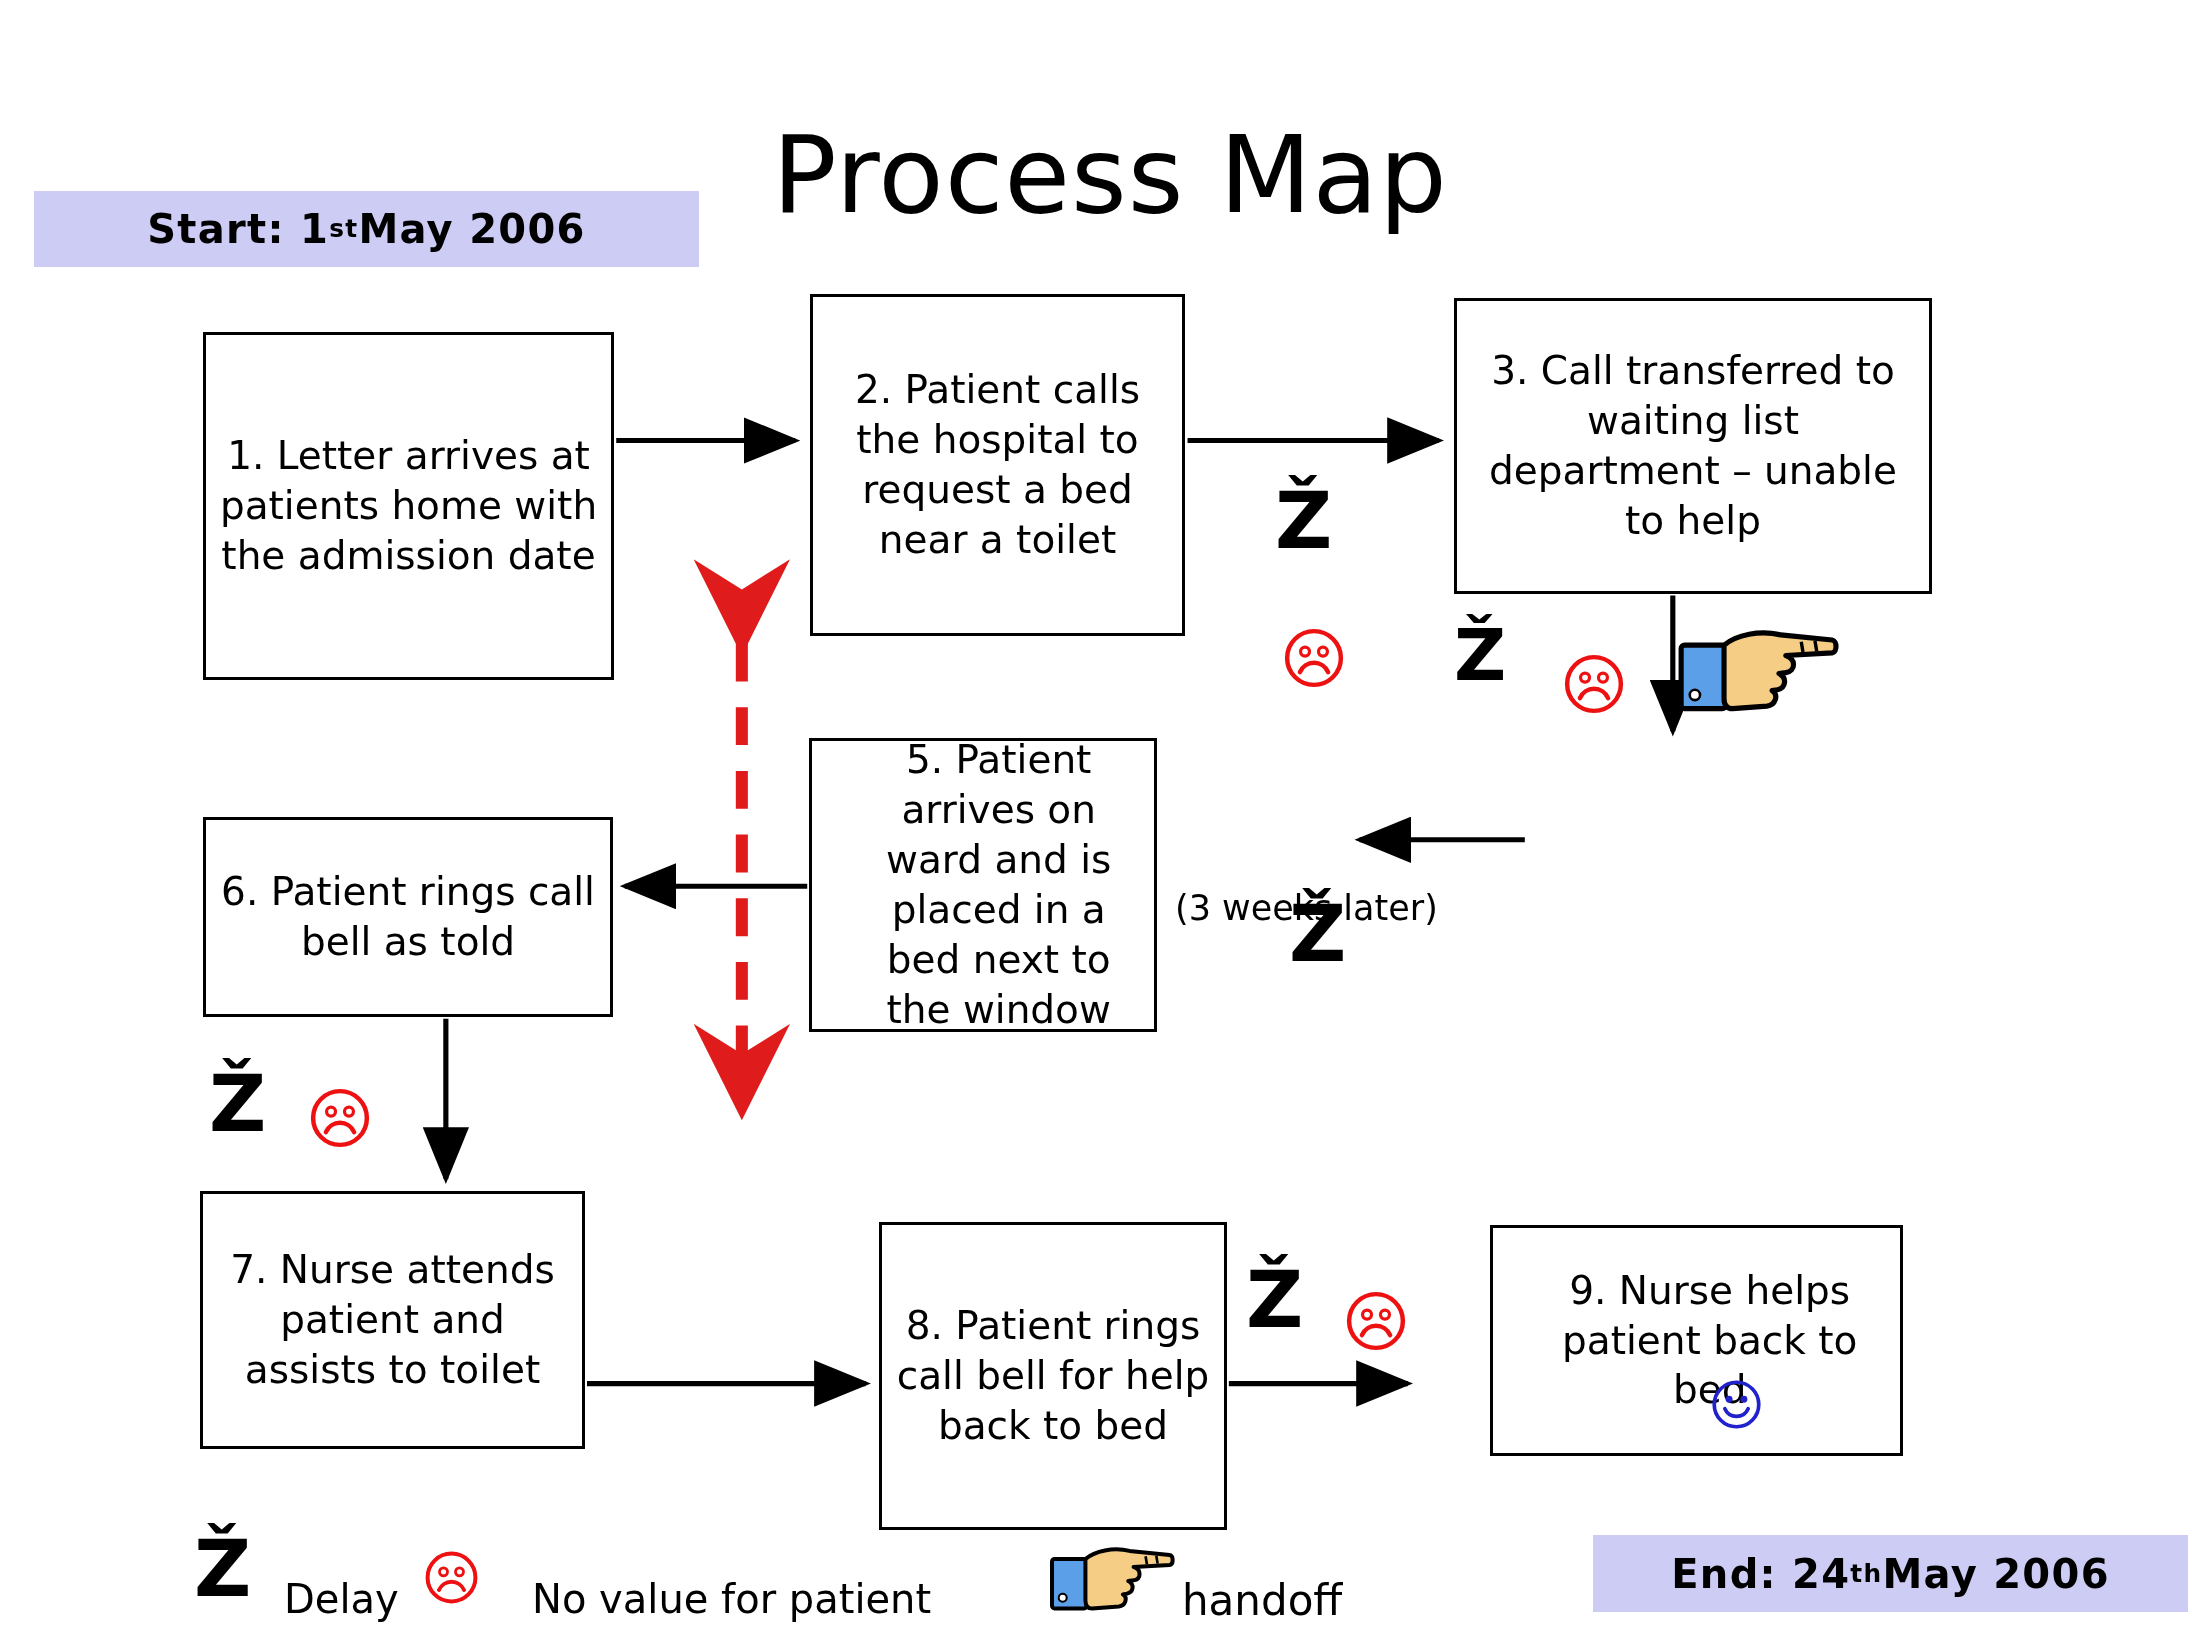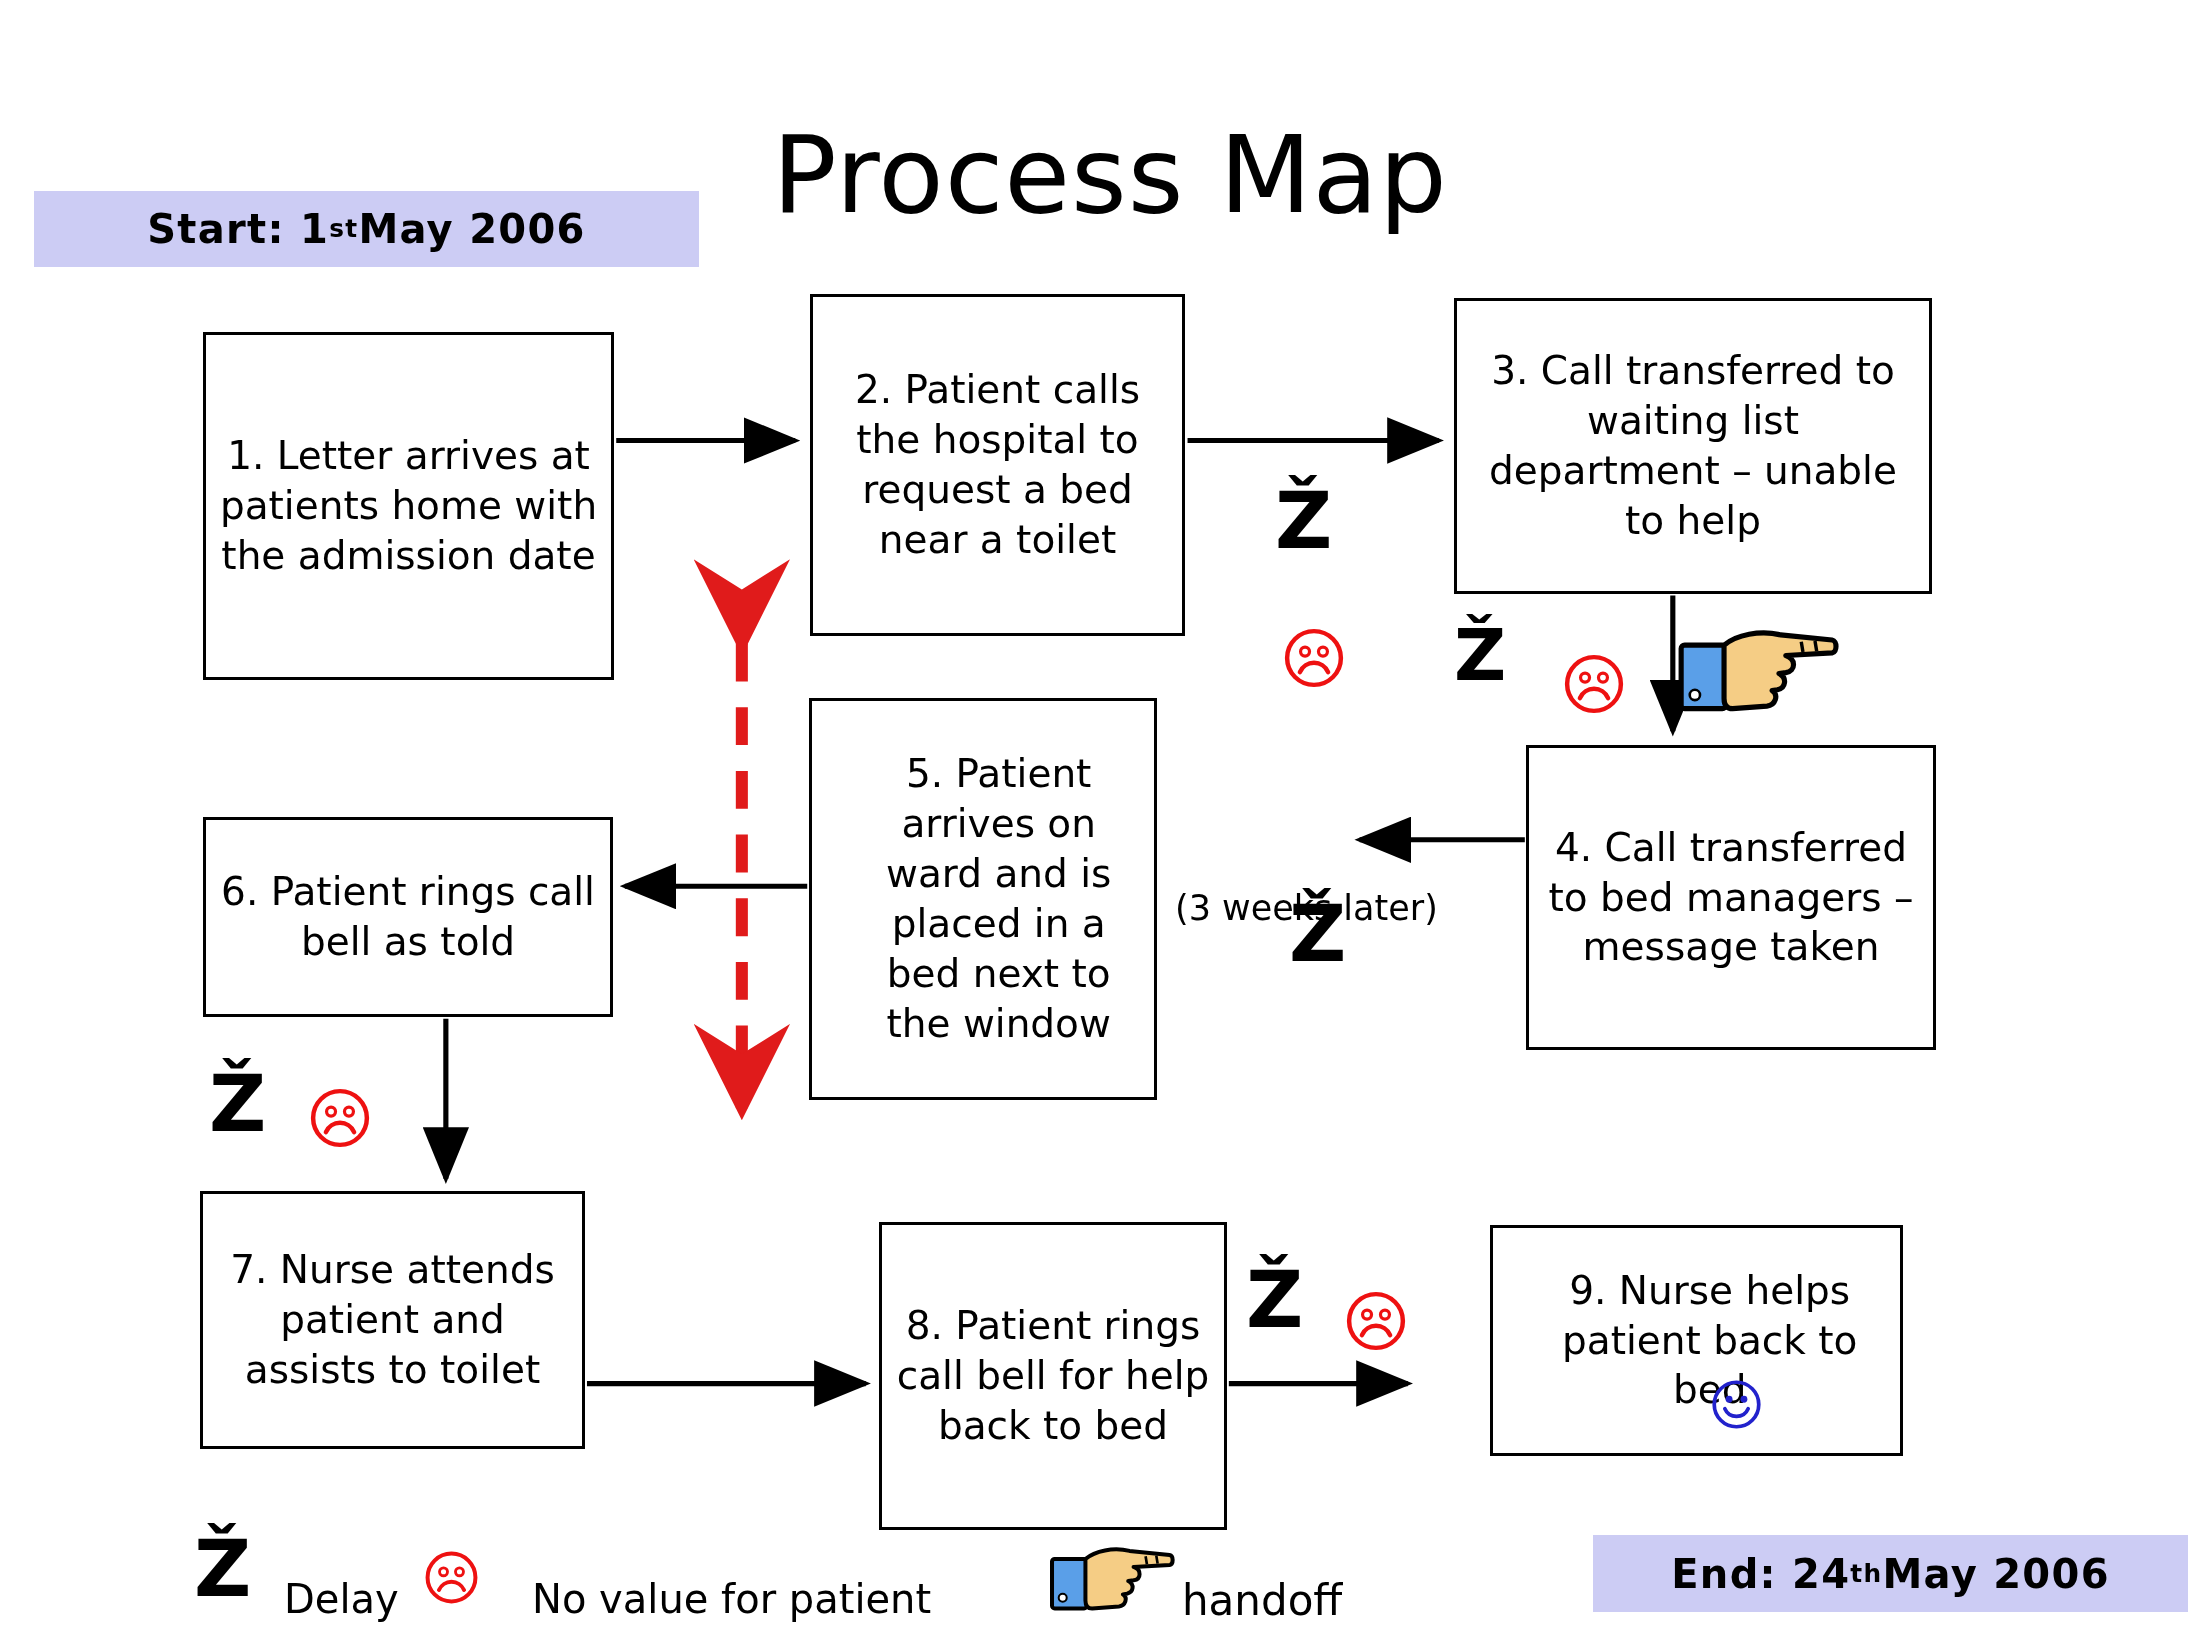--- a/index.html
+++ b/index.html
@@ -75,21 +75,21 @@
     font-size: 39px;
     line-height: 1.28;
     padding: 3.4px 8.6px;
   }
   .pbox .txt { display: block; width: 100%; }
 
   #box1 { left: 203px;  top: 332px;  width: 411px;  height: 348px; }
   #box2 { left: 810px;  top: 294px;  width: 375px;  height: 342px; }
   #box3 { left: 1454px; top: 298px;  width: 478px;  height: 296px; }
   #box4 { left: 1526px; top: 745px;  width: 410px;  height: 305px; }
-  #box5 { left: 809px;  top: 698px;  width: 348px;  height: 402px; padding-left: 40px; }
+  #box5 { left: 809px;  top: 738px;  width: 348px;  height: 294px; padding-left: 40px; }
   #box6 { left: 203px;  top: 817px;  width: 410px;  height: 200px; }
   #box7 { left: 200px;  top: 1191px; width: 385px;  height: 258px; }
   #box8 { left: 879px; top: 1222px; width: 348px;  height: 308px; }
   #box9 { left: 1490px; top: 1225px; width: 413px;  height: 231px; padding-left: 35px; }
 
   
   .delay-glyph {
     position: absolute;
     font-family: "DejaVu Sans", sans-serif;
     font-weight: bold;
@@ -223,23 +223,20 @@
 
   <div id="box1" class="pbox">
     <span class="txt">1.  Letter arrives at patients home with the admission date</span>
   </div>
   <div id="box2" class="pbox">
     <span class="txt">2.  Patient calls the hospital to request a bed near a toilet</span>
   </div>
   <div id="box3" class="pbox">
     <span class="txt">3.  Call transferred to waiting list department – unable to help</span>
   </div>
-  <div id="box4" class="pbox">
-    <span class="txt">4.  Call transferred to bed managers – message taken</span>
-  </div>
   <div id="box5" class="pbox">
     <span class="txt">5.  Patient arrives on ward and is placed in a bed next to the window</span>
   </div>
   <div id="box6" class="pbox">
     <span class="txt">6.  Patient rings call bell as told</span>
   </div>
   <div id="box7" class="pbox">
     <span class="txt">7.  Nurse attends patient and assists to toilet</span>
   </div>
   <div id="box8" class="pbox">

